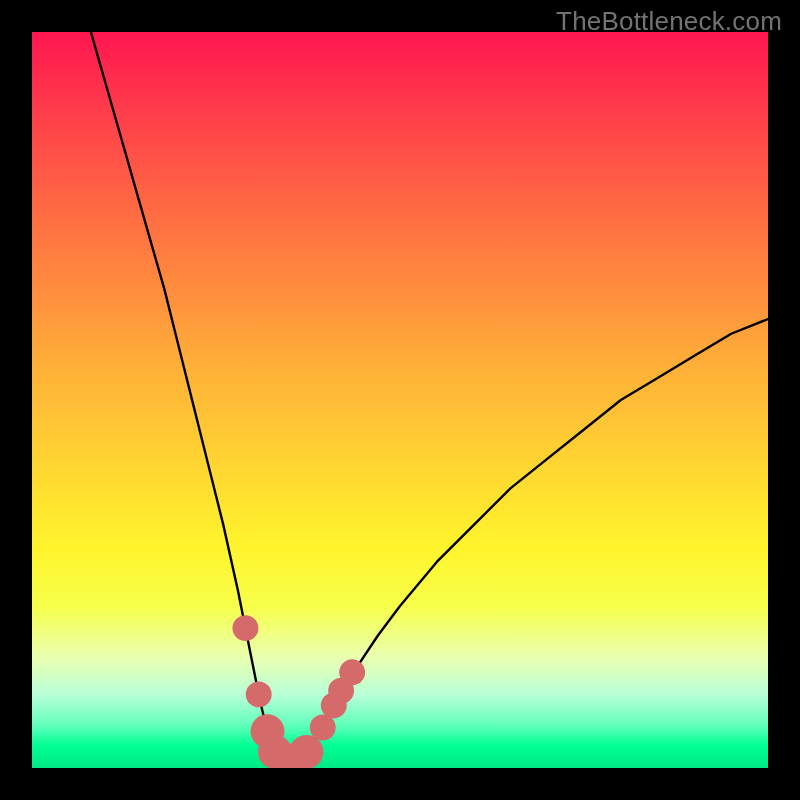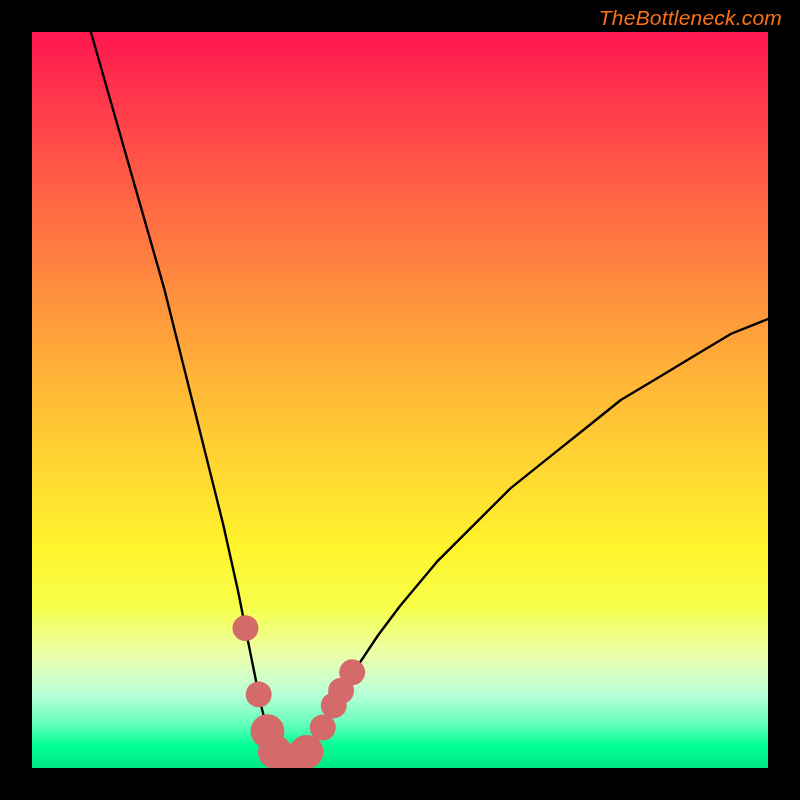--- a/index.html
+++ b/index.html
@@ -40,26 +40,25 @@
       #b9ffd8 90%,
       #66ffbc 94%,
       #00ff94 97%,
       #00e884 100%
     );
   }
   .watermark {
     position: absolute;
     top: 6px;
     right: 18px;
-    color: #f97316;
-    font-size: 21px;
+    color: #737373;
+    font-size: 26px;
     font-weight: 400;
     letter-spacing: 0.2px;
     user-select: none;
-    font-style: italic;
   }
   svg.curve {
     position: absolute;
     left: 0;
     top: 0;
     width: 736px;
     height: 736px;
   }
 </style>
 </head>

